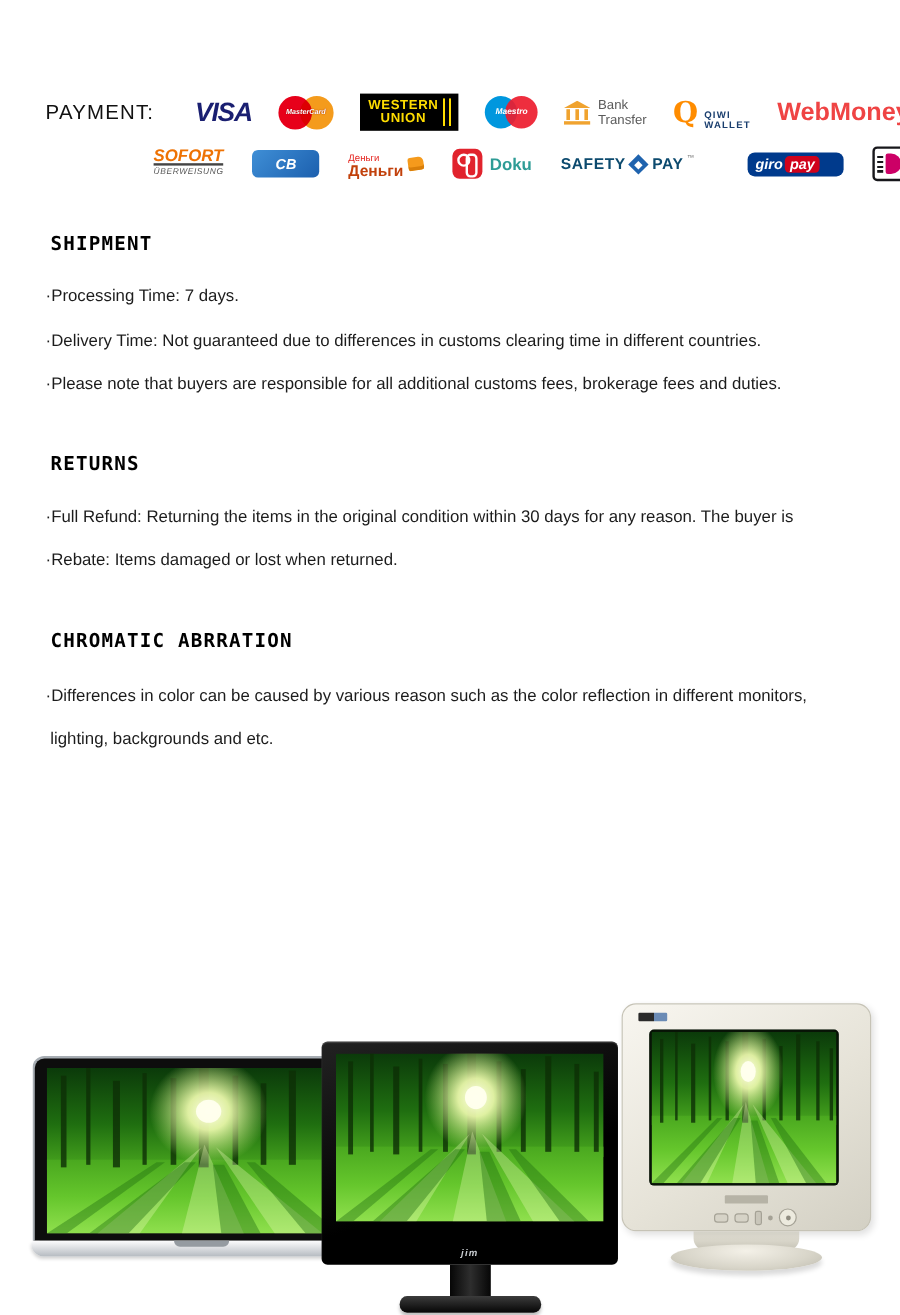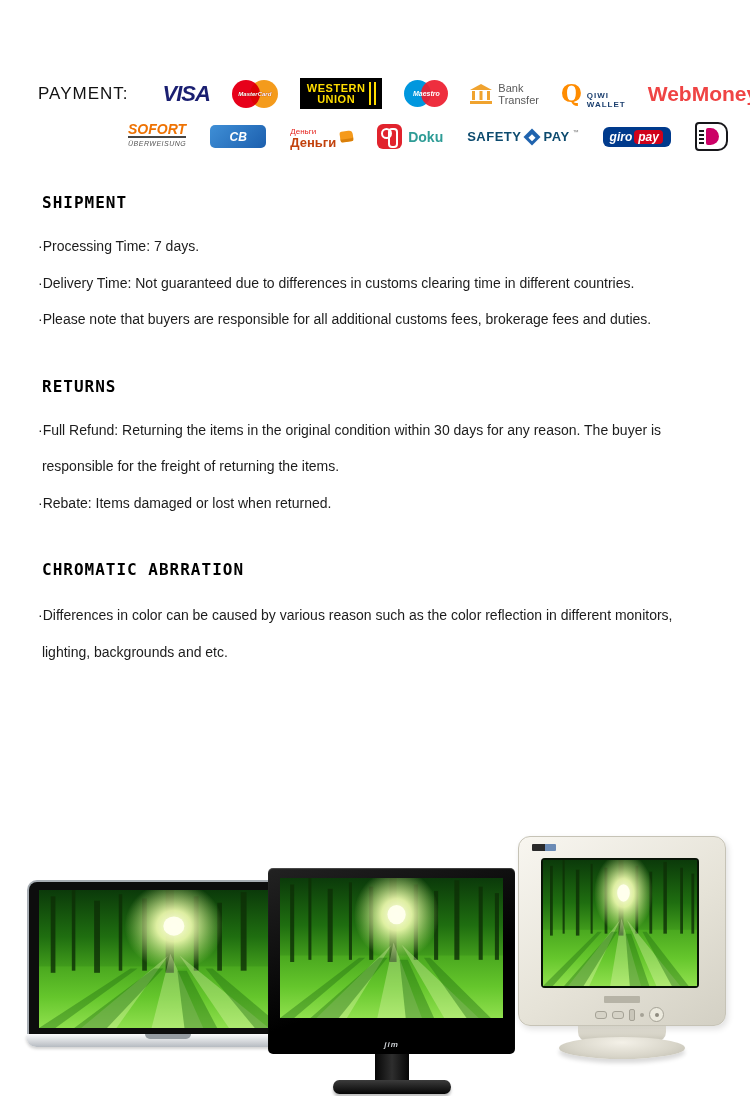--- a/index.html
+++ b/index.html
@@ -76,21 +76,21 @@
       border:2px solid #fff;border-radius:4px;}
   .doku .doku-txt{color:#2e9c96;font-weight:700;font-size:14px;}
 
   .safety{gap:3px;align-items:center;}
   .safety .sp-word{color:#0c4a6e;font-weight:800;font-size:13px;letter-spacing:.5px;}
   .safety .diamond{width:12px;height:12px;background:#1f63ae;transform:rotate(45deg);
       display:flex;align-items:center;justify-content:center;margin:0 2px;}
   .safety .diamond::before{content:"";width:5px;height:5px;background:#fff;}
   .safety .tm{color:#777;font-size:6px;align-self:flex-start;}
 
-  .giropay{background:#003a8c;border-radius:6px;padding:3px 8px 3px 7px;align-items:center;}
+  .giropay{background:#003a8c;border-radius:6px;padding:3px 20px 3px 7px;align-items:center;margin-left:20px;}
   .giropay .giro{color:#fff;font-weight:700;font-style:italic;font-size:12px;}
   .giropay .pay{background:#d0021b;border-radius:4px;color:#fff;font-weight:700;
       font-style:italic;font-size:12px;padding:0 4px;margin-left:2px;}
 
   .ideal{position:relative;width:27px;height:23px;background:#fff;border:2px solid #17171b;
       border-radius:4px 10px 10px 4px;display:flex;align-items:center;padding:1px;}
   .ideal .i-col{width:5px;height:15px;margin-left:1px;
       background:repeating-linear-gradient(0deg,#17171b 0 2px,#fff 2px 4px);}
   .ideal .d{width:13px;height:17px;margin-left:2px;background:#cc0066;
       border-radius:2px 9px 9px 2px;}
@@ -271,21 +271,20 @@
     <section>
       <h2>SHIPMENT</h2>
       <p class="first">·Processing Time: 7 days.</p>
       <p>·Delivery Time: Not guaranteed due to differences in customs clearing time in different countries.</p>
       <p>·Please note that buyers are responsible for all additional customs fees, brokerage fees and duties.</p>
     </section>
 
     <section>
       <h2>RETURNS</h2>
       <p class="first">·Full Refund: Returning the items in the original condition within 30 days for any reason. The buyer is</p>
-      <p> responsible for the freight of returning the items.</p>
       <p>·Rebate: Items damaged or lost when returned.</p>
     </section>
 
 
     <section>
       <h2>CHROMATIC ABRRATION</h2>
       <p class="first first-lg">·Differences in color can be caused by various reason such as the color reflection in different monitors,</p>
       <p> lighting, backgrounds and etc.</p>
     </section>
   </div>

